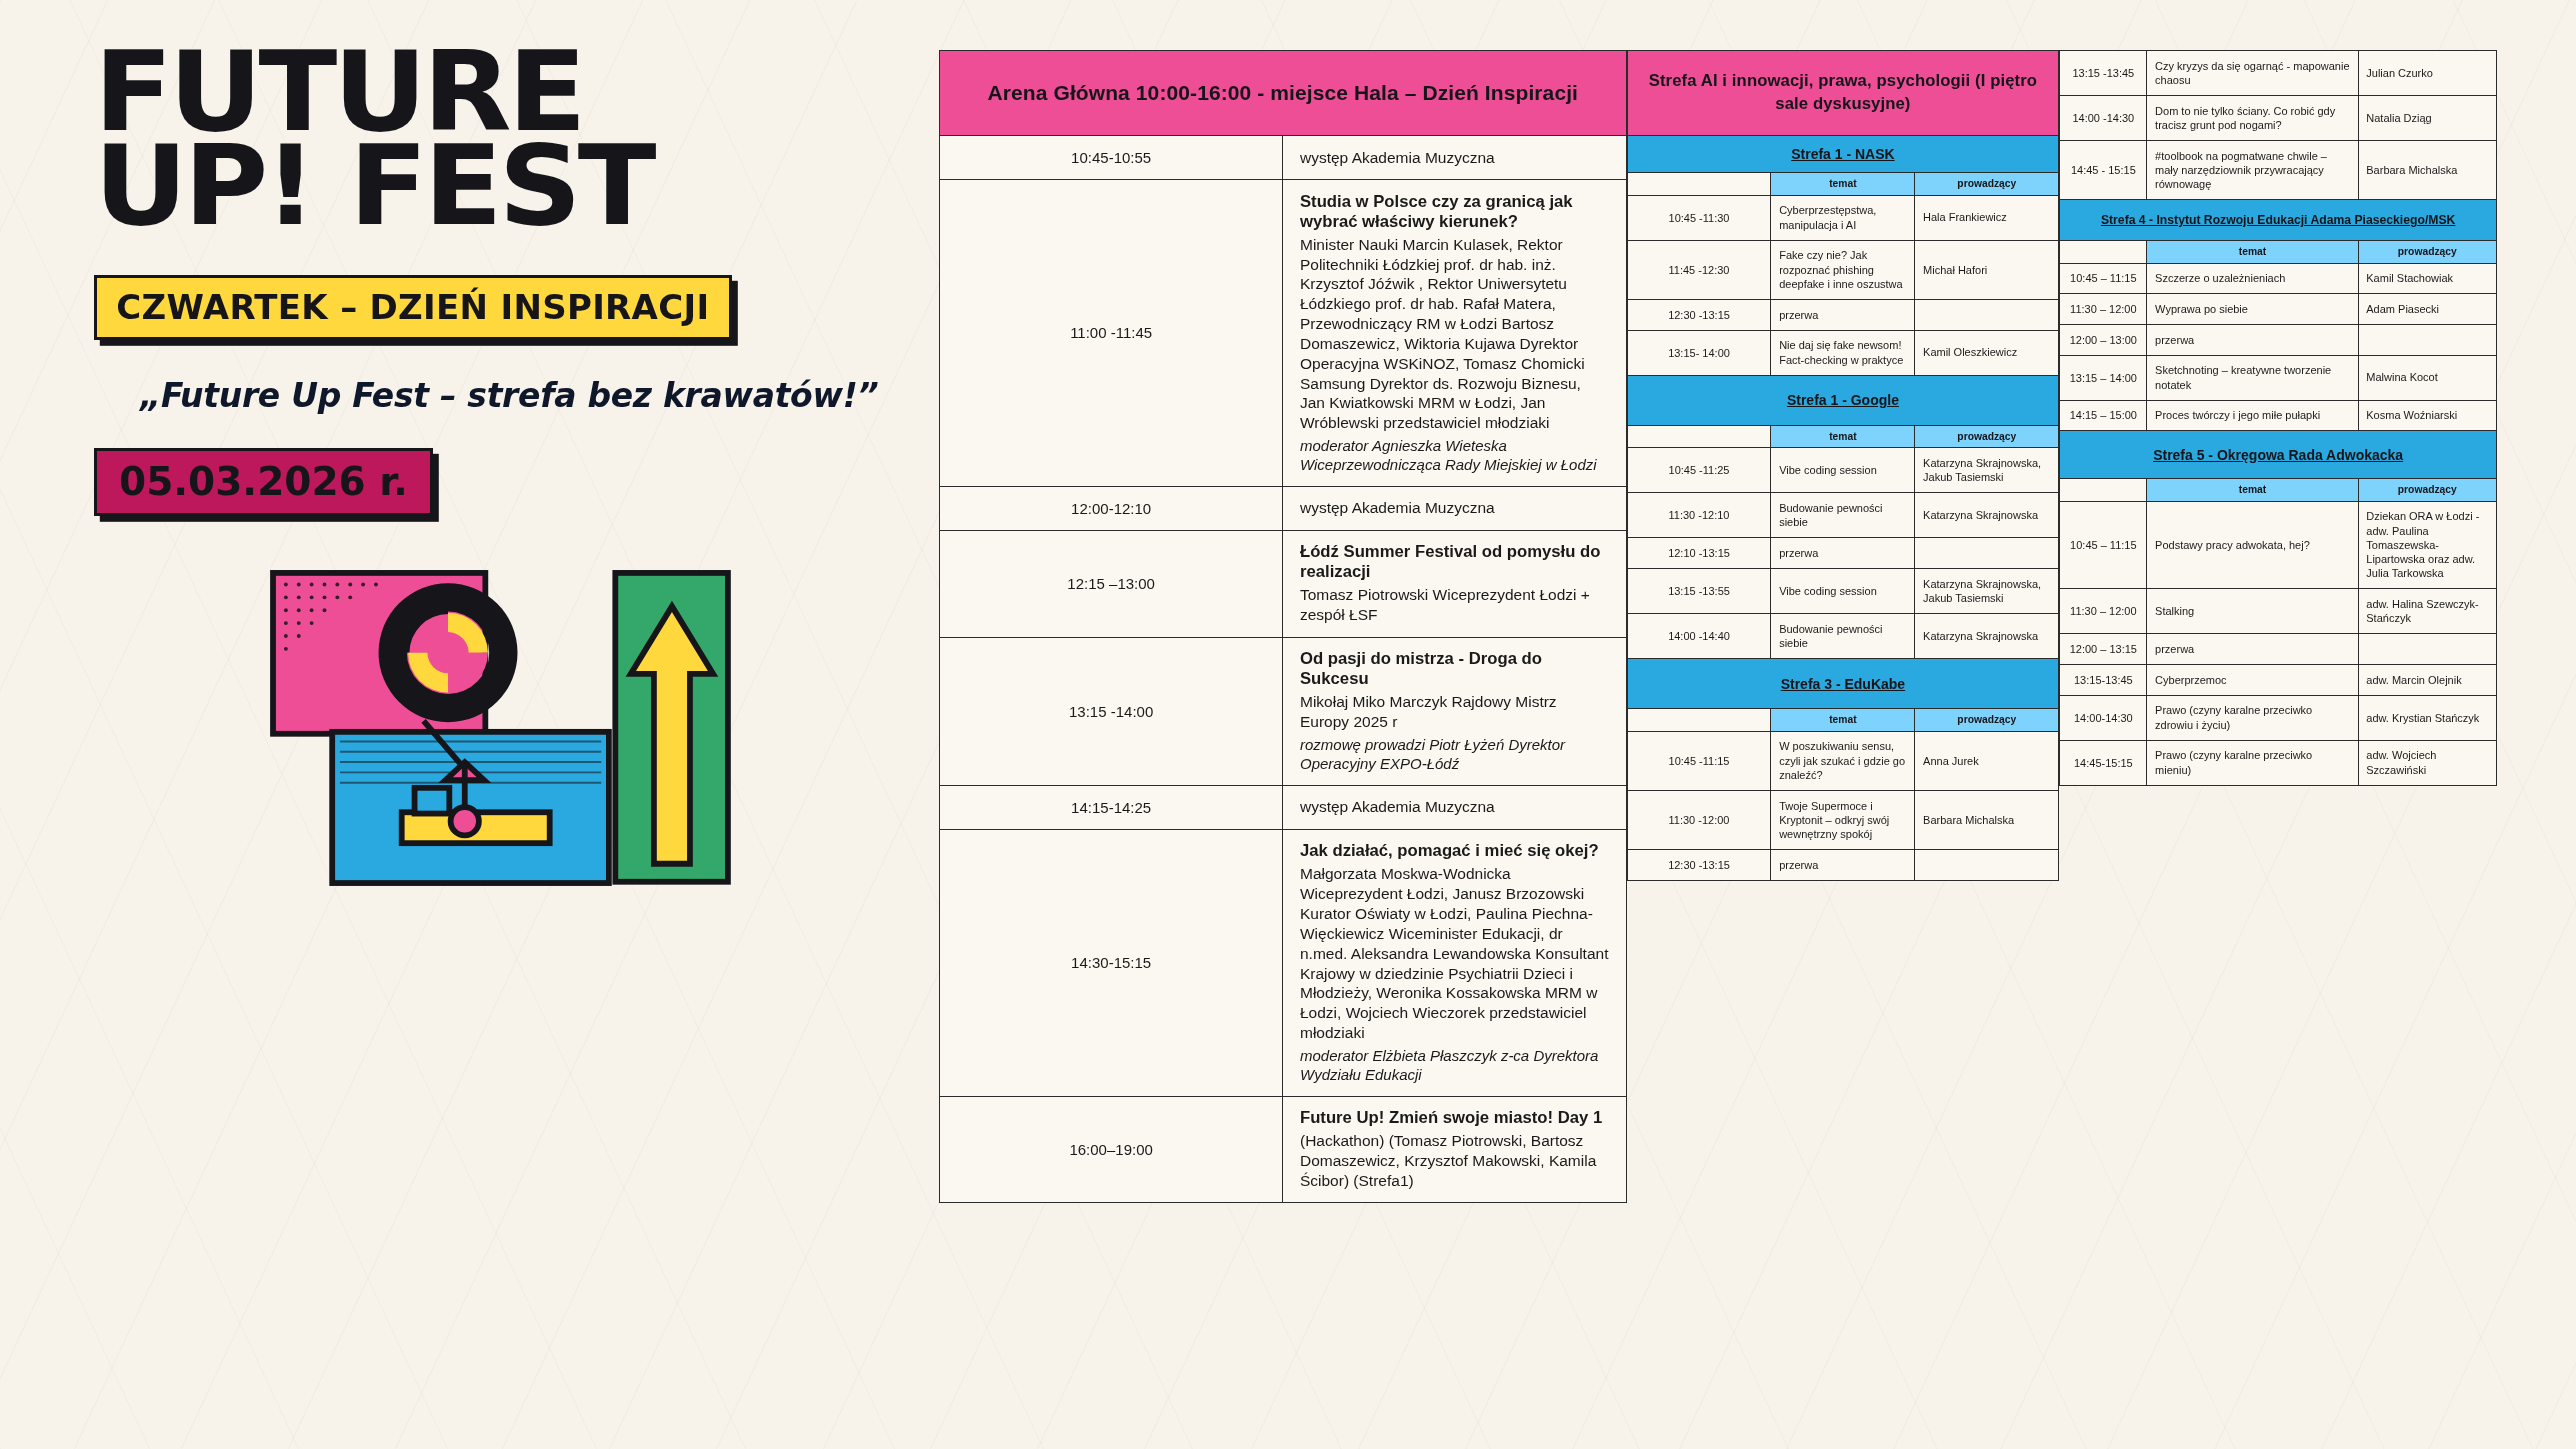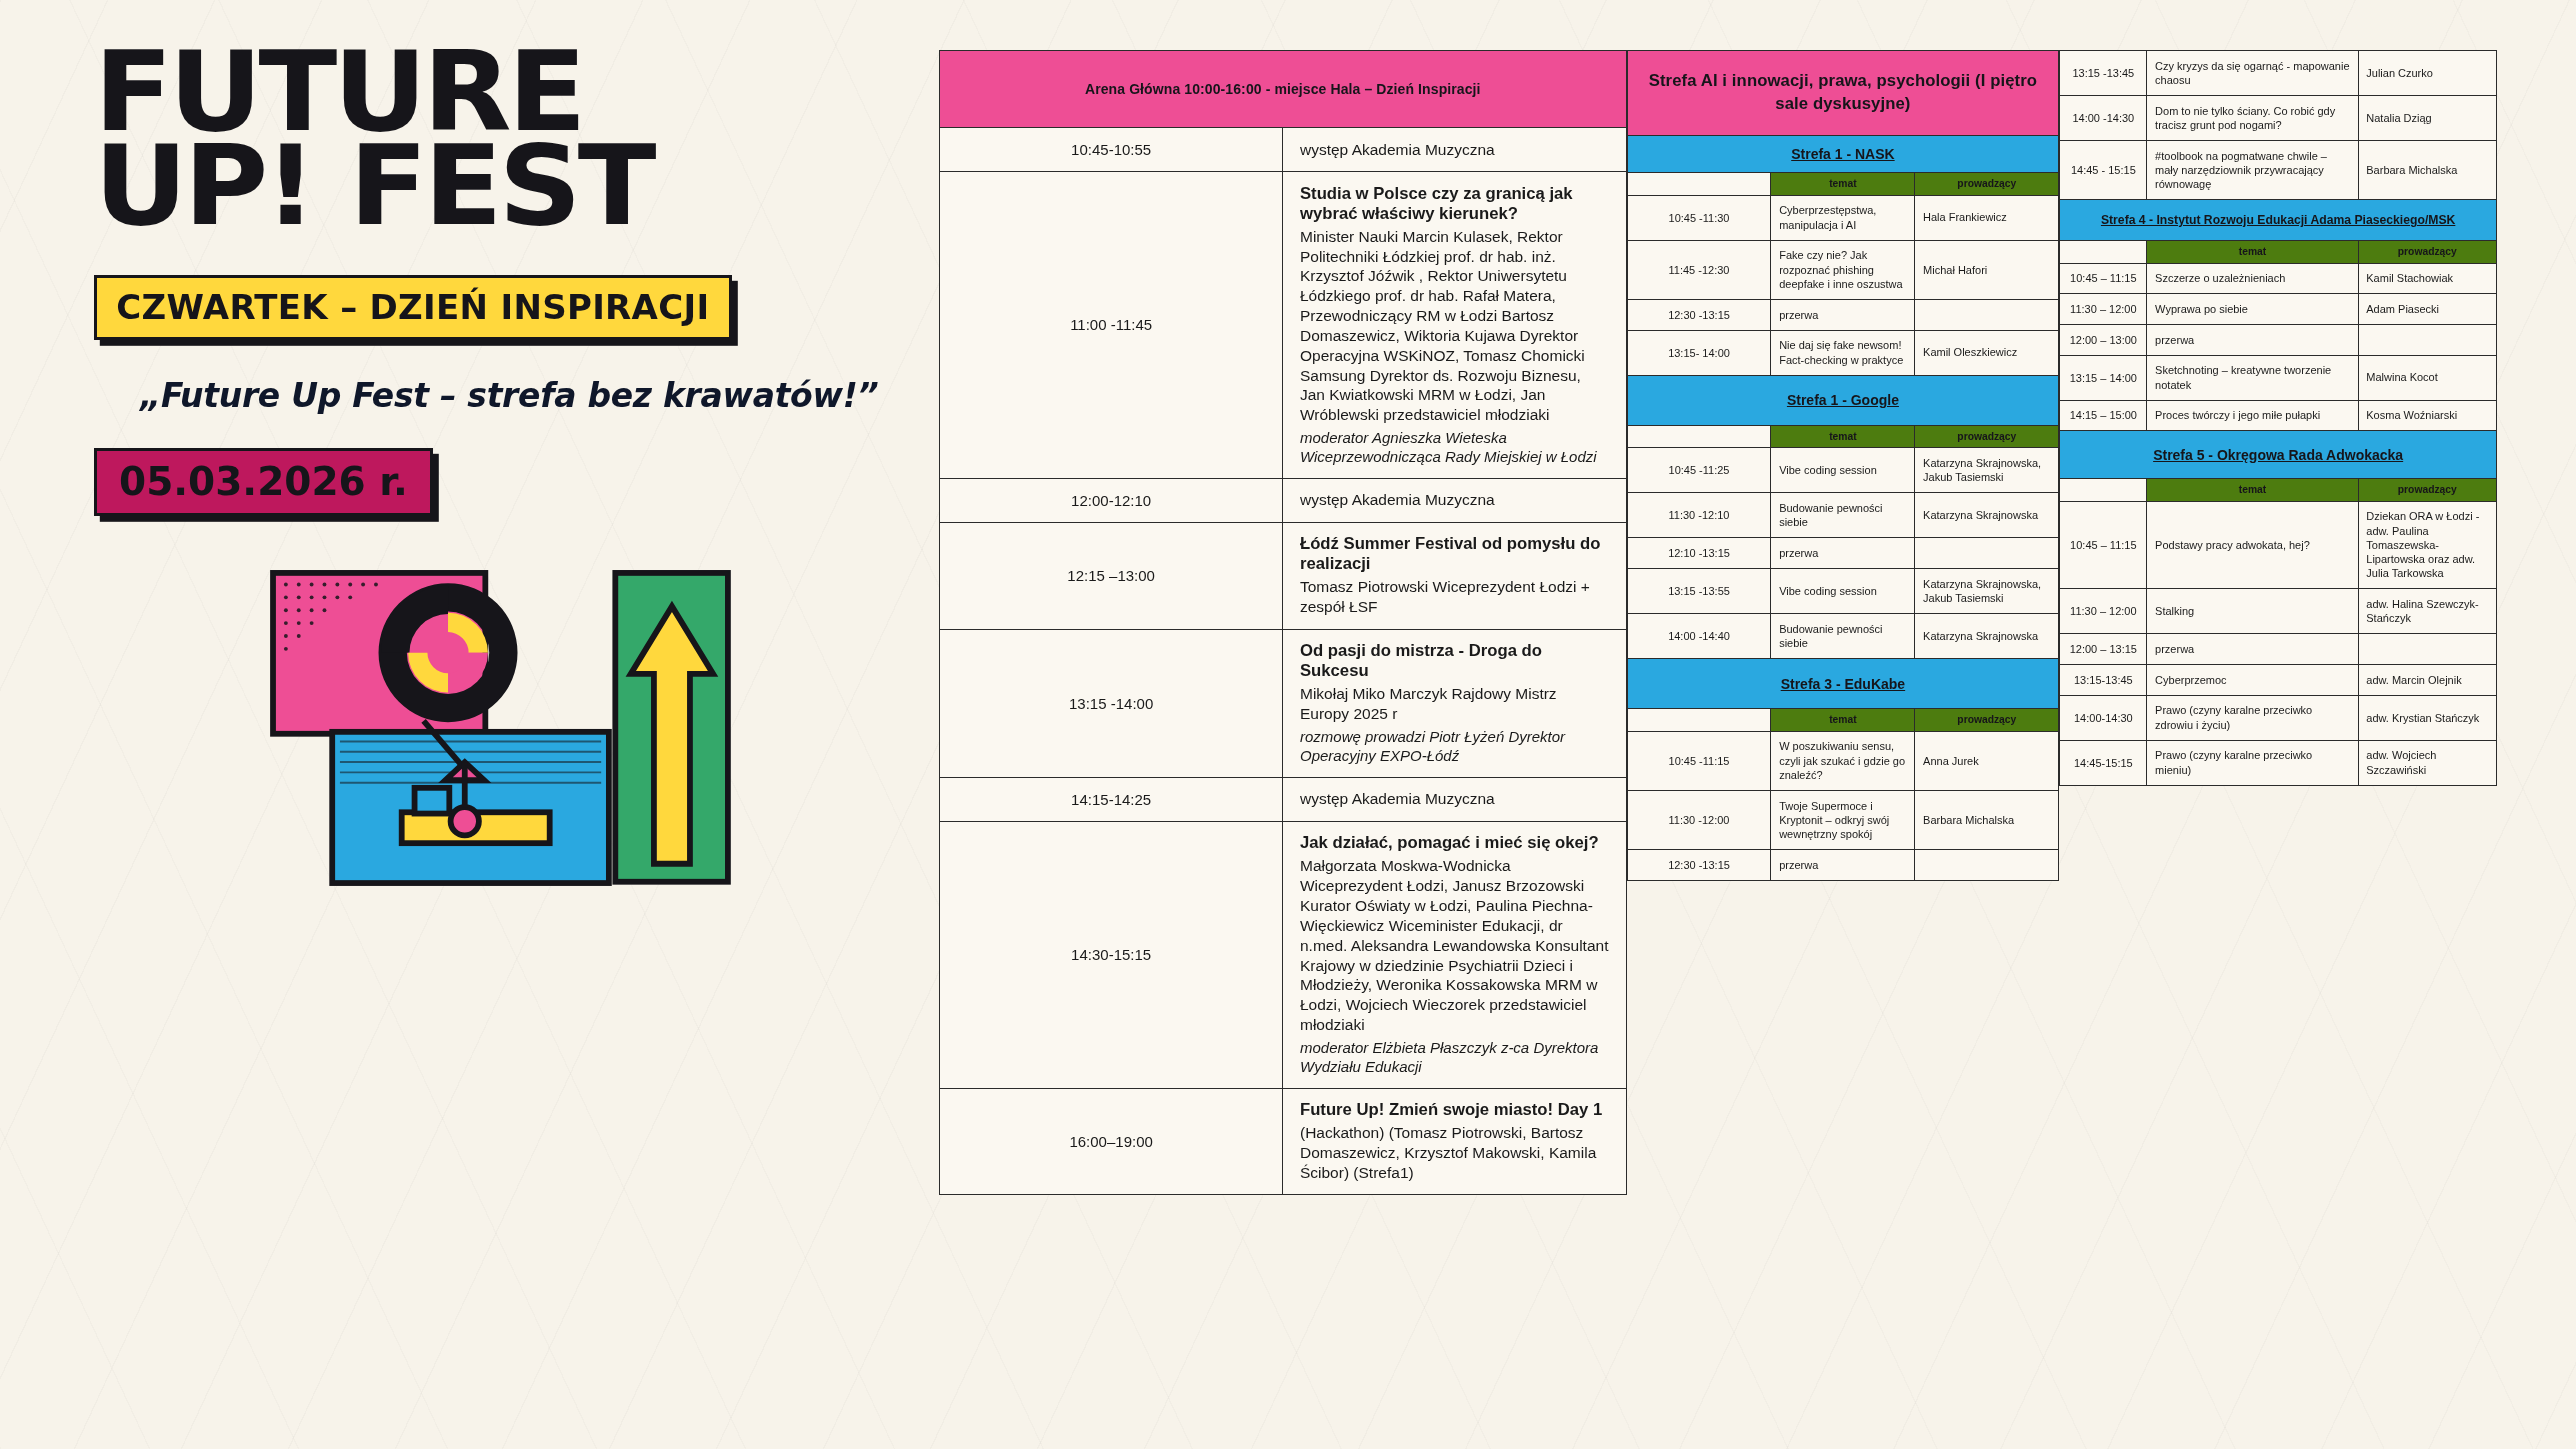--- a/index.html
+++ b/index.html
@@ -94,32 +94,32 @@
   }
   table { border-collapse: collapse; table-layout: fixed; }
   td, th { border: 1.3px solid #2b2b2b; vertical-align: middle; background: #fbf8f1; }
   .colA { width: 688px; }
   .colB { width: 433px; }
   .colC { width: 438px; border-radius: 29px; }
 
   
   .hdr-pink {
     background: #ee4e95; color: #16151a;
-    font-weight: 700; font-size: 14px; text-align: center;
+    font-weight: 700; font-size: 21px; text-align: center;
     padding: 30px 10.3px;
     letter-spacing: 0.1px;
   }
   .hdr-blue {
     background: #2aa8e0; color: #16151a;
     font-weight: 700; font-size: 14px; text-align: center;
     padding: 10.3px 6.4px;
     text-decoration: underline;
   }
   .hdr-green {
-    background: #4d7c0f; color: #16151a;
+    background: #7dd3fc; color: #16151a;
     font-weight: 700; font-size: 10.3px; text-align: center;
     padding: 5.2px 3.9px;
   }
   .cell-time {
     width: 108px;
     font-size: 15px;
     text-align: center;
     padding: 7.7px 3.9px;
   }
   .cell-time-sm {

